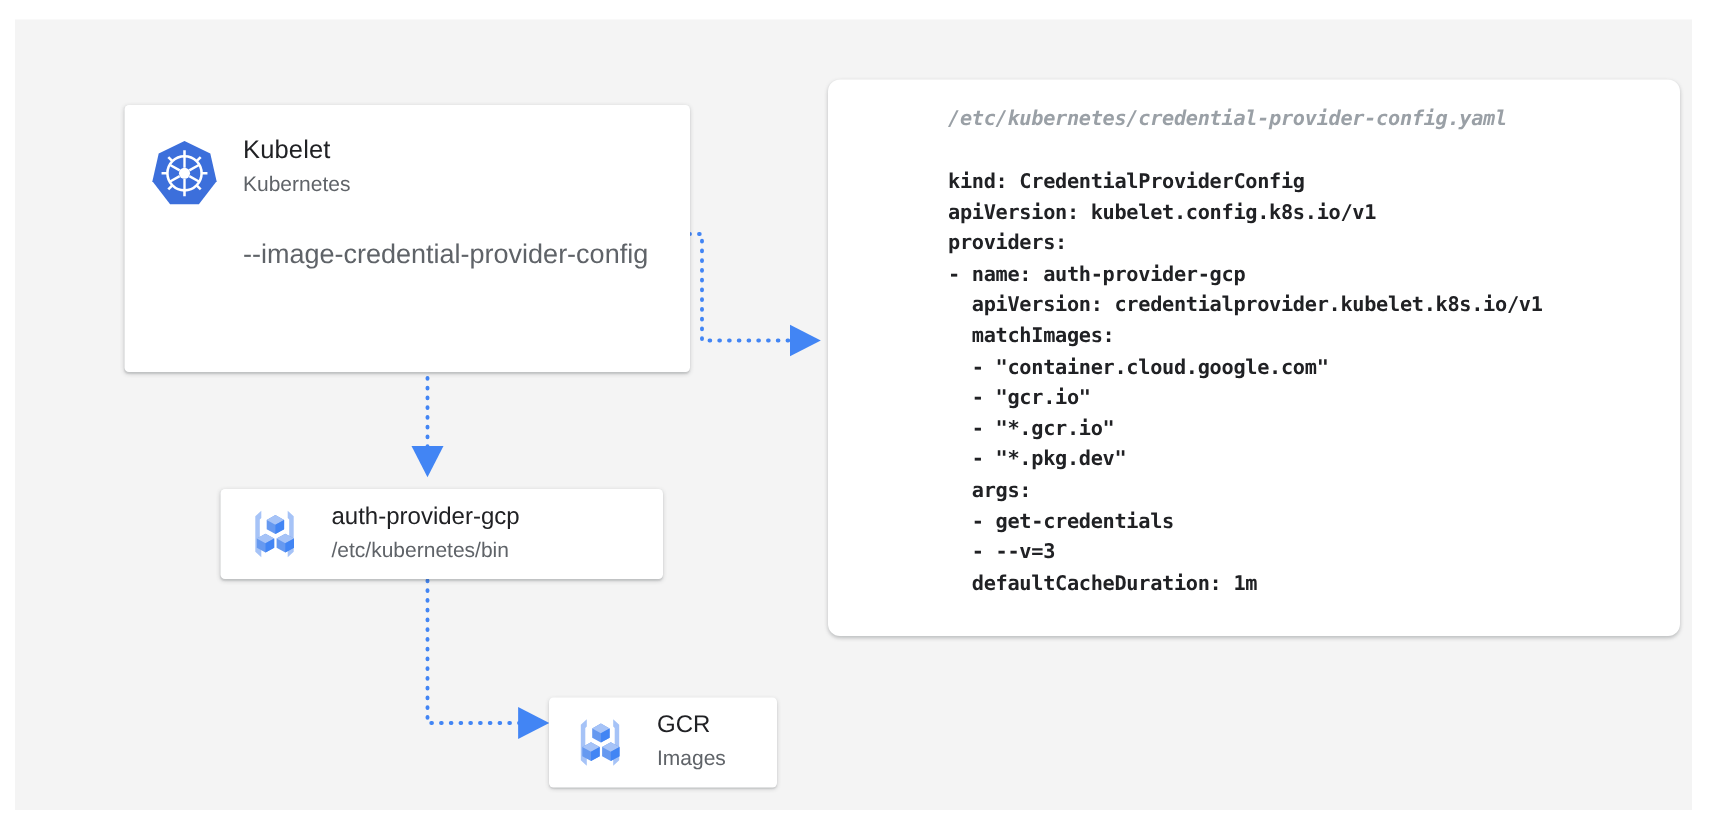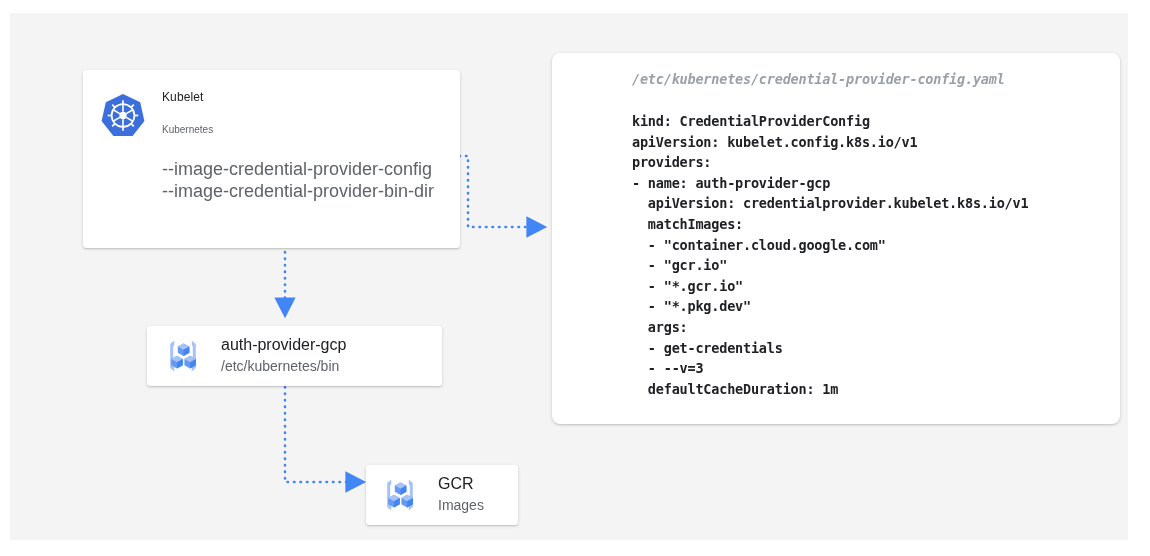--- a/index.html
+++ b/index.html
@@ -19,25 +19,25 @@
     position: absolute;
     background: #ffffff;
     border-radius: 3px;
     box-shadow: 0 1px 3px rgba(60,64,67,0.22), 0 1px 1px rgba(60,64,67,0.12);
   }
   
   #kubelet-card { left: 73px; top: 57px; width: 377px; height: 178px; }
   #kubelet-card .icon-slot { position: absolute; left: 12px; top: 18px; width: 56px; height: 56px; }
   #kubelet-card .title {
     position: absolute; left: 79px; top: 20px;
-    font-size: 12px; color: #202124; letter-spacing: 0.1px;
+    font-size: 17px; color: #202124; letter-spacing: 0.1px;
   }
   #kubelet-card .subtitle {
-    position: absolute; left: 79px; top: 54px;
-    font-size: 10px; color: #5f6368;
+    position: absolute; left: 79px; top: 44px;
+    font-size: 14px; color: #5f6368;
   }
   #kubelet-card .flag-list { position: absolute; left: 79px; top: 88px; }
   #kubelet-card .flag {
     font-size: 18px; color: #5f6368; line-height: 22px; white-space: nowrap;
   }
   
   .small-card .icon-slot { position: absolute; left: 12px; top: 10px; width: 52px; height: 52px; }
   .small-card .title { position: absolute; font-size: 16px; color: #202124; }
   .small-card .subtitle { position: absolute; font-size: 14px; color: #5f6368; }
 
@@ -124,21 +124,20 @@
           <line x1="28" y1="31.2" x2="28" y2="38.9"></line>
           <line x1="24.8" y1="29.4" x2="18.1" y2="33.2"></line>
           <line x1="24.8" y1="25.6" x2="18.1" y2="21.8"></line>
         </g>
       </svg>
     </div>
     <div class="title">Kubelet</div>
     <div class="subtitle">Kubernetes</div>
     <div class="flag-list">
       <div class="flag">--image-credential-provider-config</div>
-      <div class="flag">--image-credential-provider-bin-dir</div>
     </div>
   </div>
 
   <div class="node small-card" id="auth-card">
     <div class="icon-slot">
       <svg viewBox="0 0 48 48" width="48" height="48" xmlns="http://www.w3.org/2000/svg">
         <path d="M15.2,8.5 L11.2,12.1 L11.2,35.9 L15.2,39.5 L15.2,34.6 L14.2,33.7 L14.2,14.3 L15.2,13.4 Z" fill="#a6c3f7"></path>
         <path d="M32.8,8.5 L36.8,12.1 L36.8,35.9 L32.8,39.5 L32.8,34.6 L33.8,33.7 L33.8,14.3 L32.8,13.4 Z" fill="#a6c3f7"></path>
         <g>
           <polygon points="24.6,11.4 30.4,14.6 30.4,20.8 24.6,24 18.8,20.8 18.8,14.6" fill="#6699f0"></polygon>

